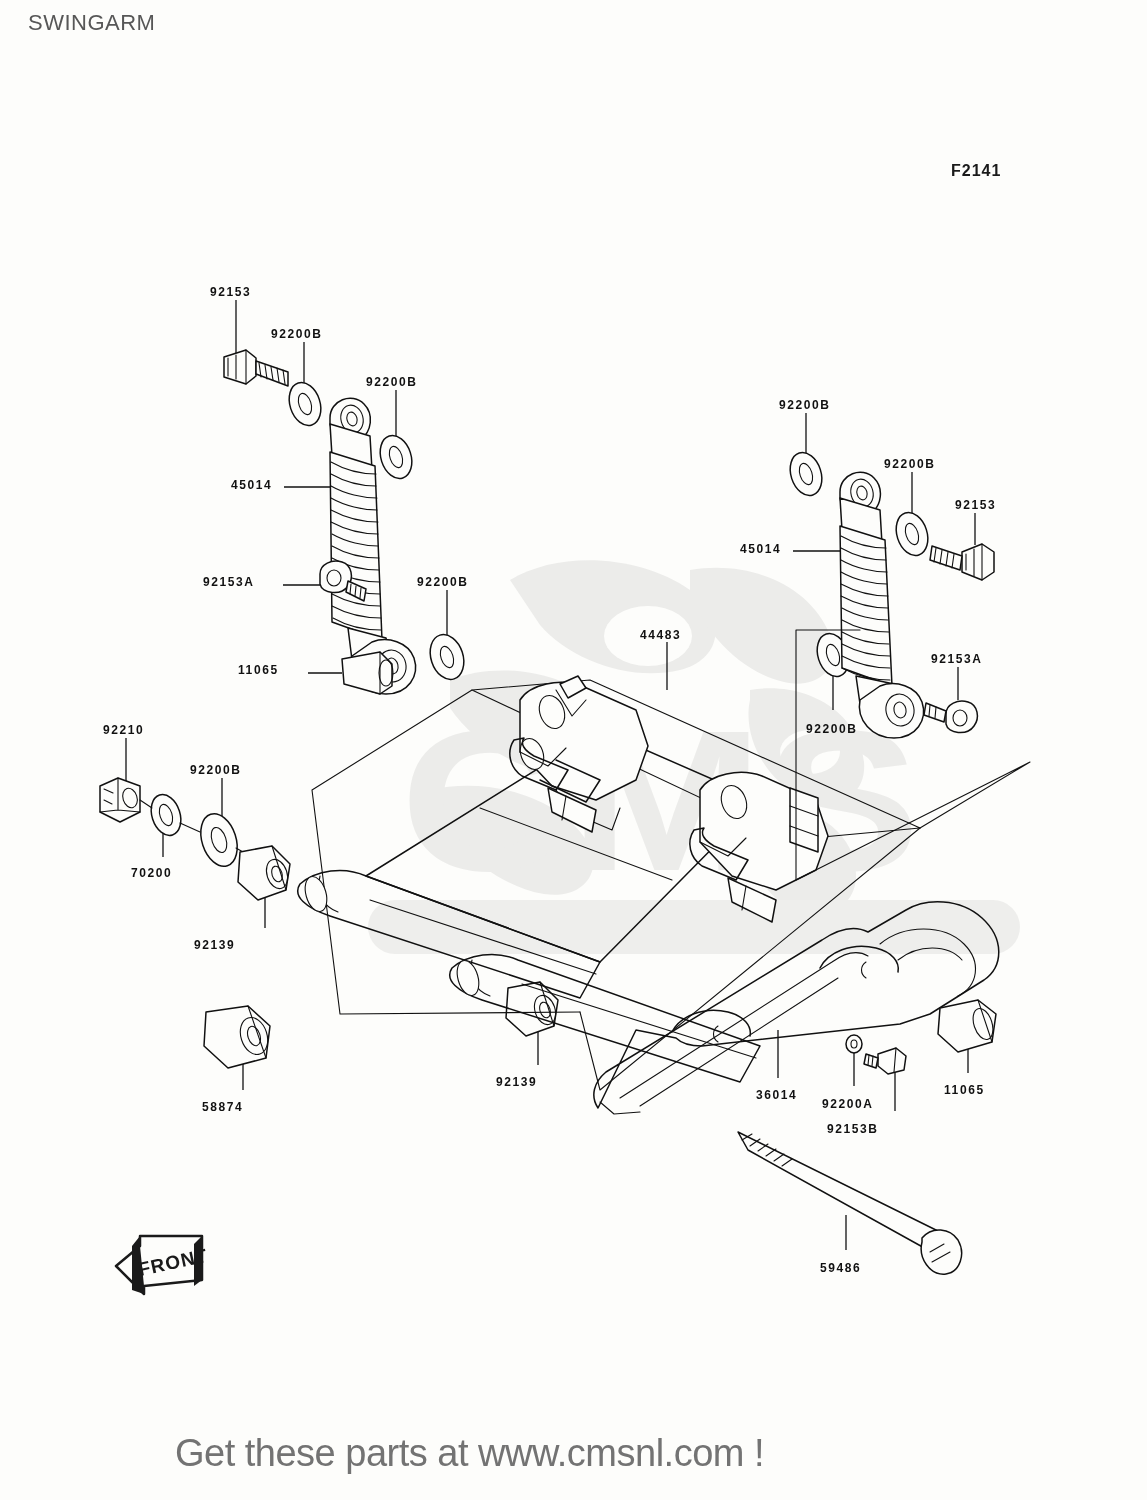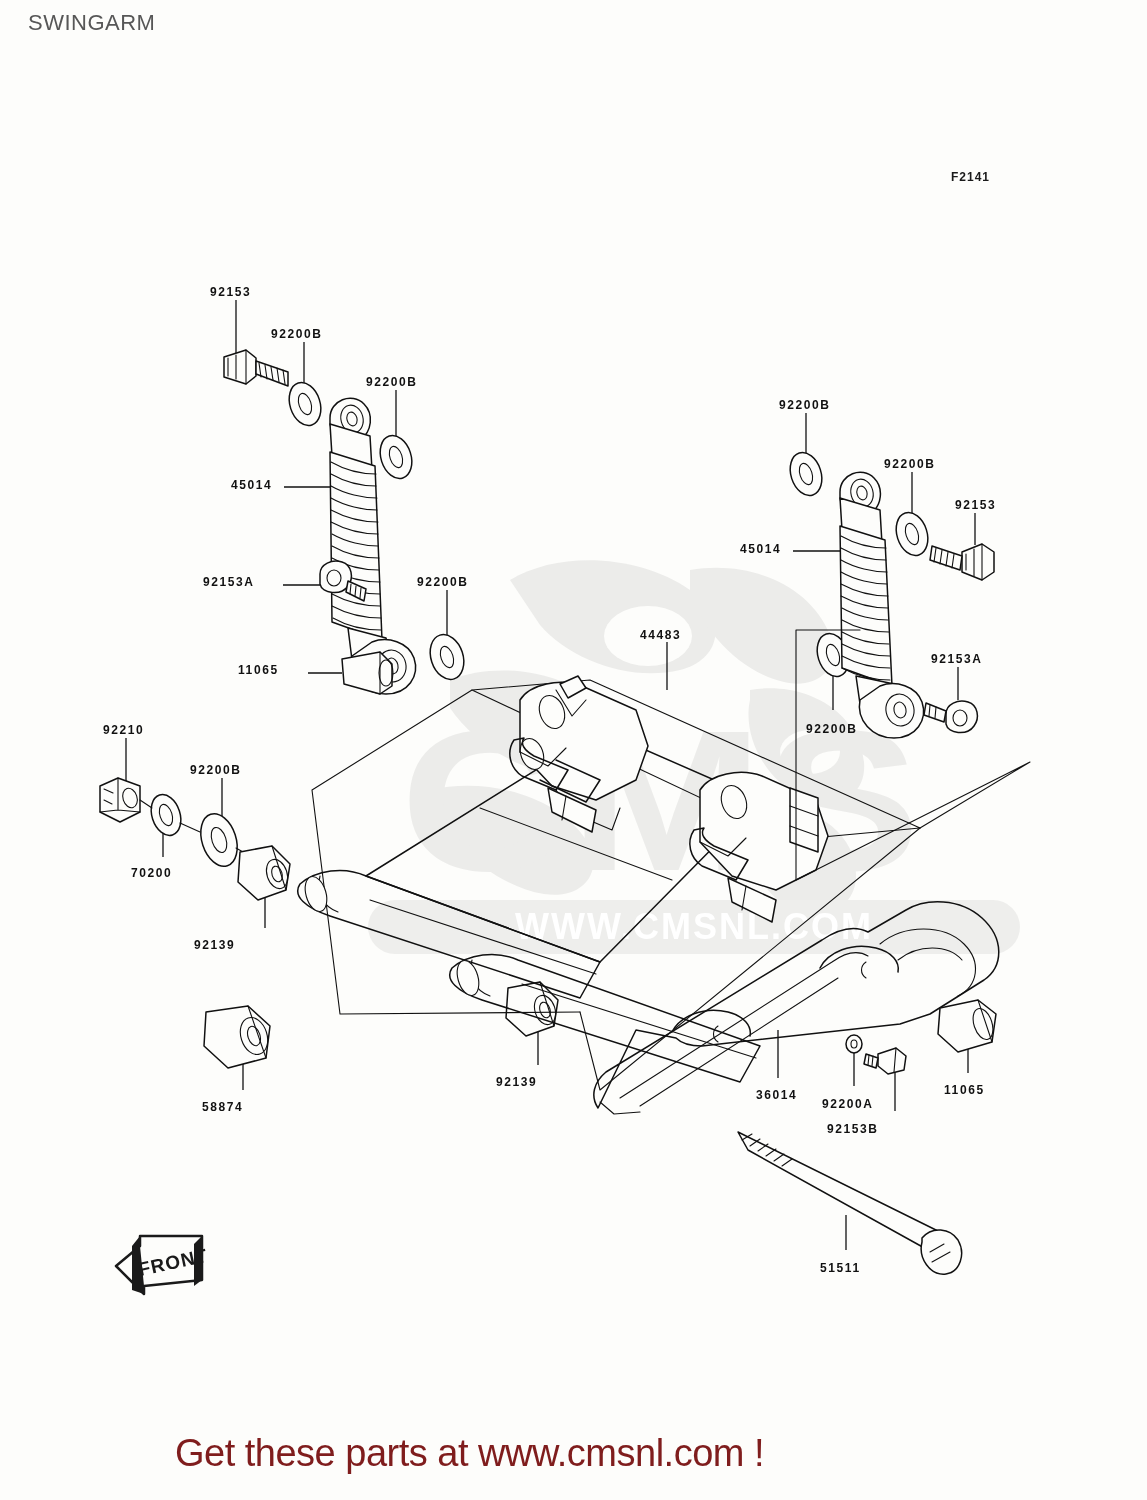--- a/index.html
+++ b/index.html
@@ -22,36 +22,36 @@
     top: 10px;
     font-size: 22px;
     letter-spacing: 0.5px;
     color: #575757;
     font-family: "Liberation Sans", sans-serif;
     white-space: nowrap;
   }
   #figure-code {
     position: absolute;
     left: 951px;
-    top: 170px;
-    font-size: 12px;
+    top: 162px;
+    font-size: 16px;
     font-weight: bold;
     color: #1a1a1a;
     letter-spacing: 1px;
     font-family: "Liberation Sans", sans-serif;
   }
   
   #footer-cta {
     position: absolute;
     left: 0;
     top: 1432px;
     width: 939px;
     text-align: center;
     font-size: 38px;
-    color: #7f1d1d;
+    color: #737373;
     font-family: "Liberation Sans", sans-serif;
     letter-spacing: -0.5px;
   }
   
   #watermark {
     position: absolute;
     left: 390px;
     top: 540px;
     width: 600px;
     height: 420px;
@@ -139,21 +139,20 @@
     </g>
     <g fill="#ececea" font-family="'Liberation Sans', sans-serif" font-weight="bold" font-size="200">
       <text x="10" y="330" textLength="520" lengthAdjust="spacingAndGlyphs">CMS</text>
     </g>
     <g fill="#fdfdfb" stroke="#ececea" stroke-width="5">
       <path d="M40 300 L 66 300 L 66 346 L 40 346 Z" opacity="0.0"></path>
     </g>
   </svg>
 
   <div id="watermark-band"></div>
-  <div id="watermark-band-text">WWW.CMSNL.COM</div>
 
   <svg id="artwork" viewBox="0 0 1147 1500" xmlns="http://www.w3.org/2000/svg">
     <defs>
       <style>
         .ln  { fill:none; stroke:#111; stroke-width:1.5; stroke-linejoin:round; stroke-linecap:round; }
         .lnT { fill:none; stroke:#111; stroke-width:1.1; stroke-linejoin:round; stroke-linecap:round; }
         .lead{ fill:none; stroke:#111; stroke-width:1.3; }
         .wht { fill:#fdfdfb; stroke:#111; stroke-width:1.5; stroke-linejoin:round; }
         .whtT{ fill:#fdfdfb; stroke:#111; stroke-width:1.1; stroke-linejoin:round; }
       </style>
@@ -495,21 +494,21 @@
       <div class="callout" style="left: 190px; top: 763px;">92200B</div>
       <div class="callout" style="left: 131px; top: 866px;">70200</div>
       <div class="callout" style="left: 194px; top: 938px;">92139</div>
       <div class="callout" style="left: 202px; top: 1100px;">58874</div>
       <div class="callout" style="left: 496px; top: 1075px;">92139</div>
       <div class="callout" style="left: 640px; top: 628px;">44483</div>
       <div class="callout" style="left: 756px; top: 1088px;">36014</div>
       <div class="callout" style="left: 822px; top: 1097px;">92200A</div>
       <div class="callout" style="left: 827px; top: 1122px;">92153B</div>
       <div class="callout" style="left: 944px; top: 1083px;">11065</div>
-      <div class="callout" style="left: 820px; top: 1261px;">51511</div>
+      <div class="callout" style="left: 820px; top: 1261px;">59486</div>
       <div class="callout" style="left: 779px; top: 398px;">92200B</div>
       <div class="callout" style="left: 884px; top: 457px;">92200B</div>
       <div class="callout" style="left: 955px; top: 498px;">92153</div>
       <div class="callout" style="left: 740px; top: 542px;">45014</div>
       <div class="callout" style="left: 931px; top: 652px;">92153A</div>
       <div class="callout" style="left: 806px; top: 722px;">92200B</div>
     </div>
 
   <div id="footer-cta">Get these parts at www.cmsnl.com !</div>
 

